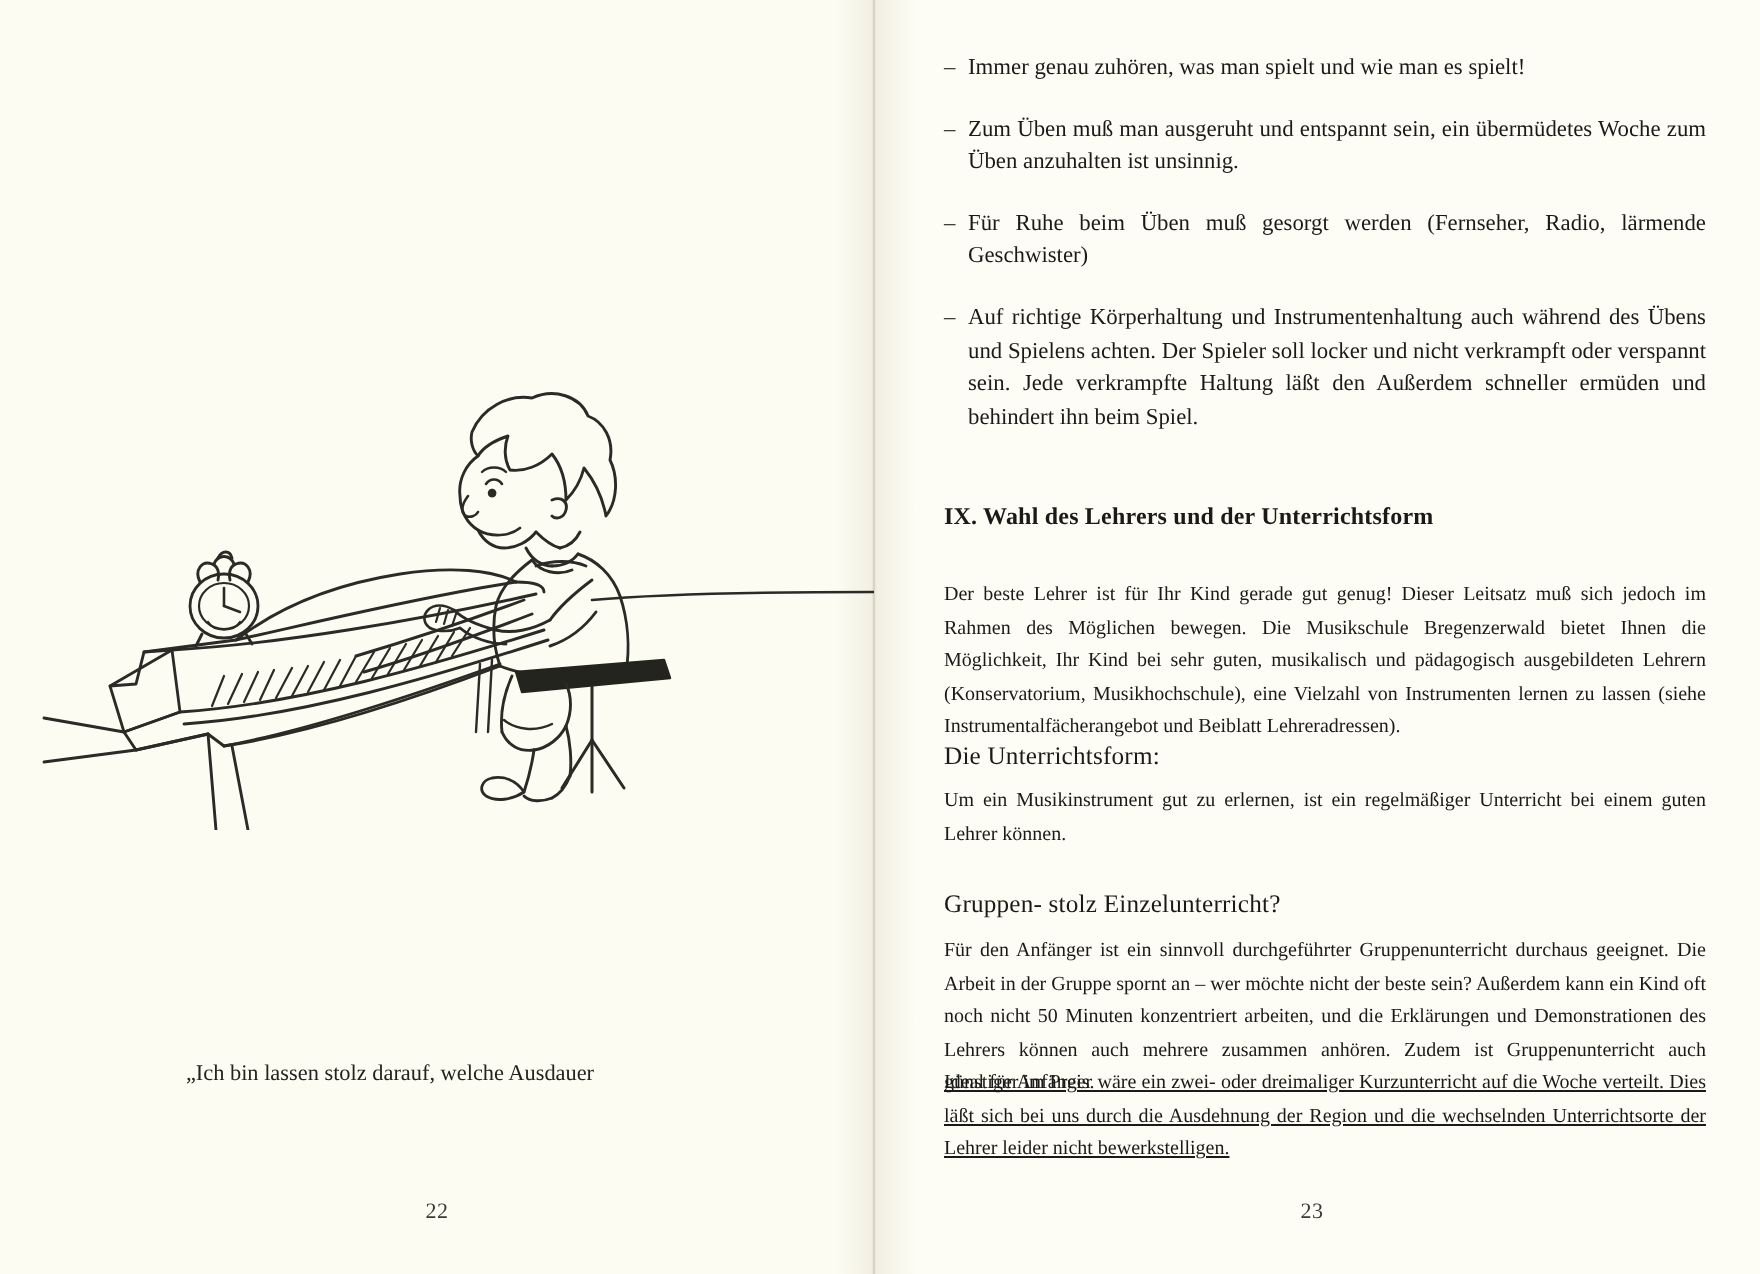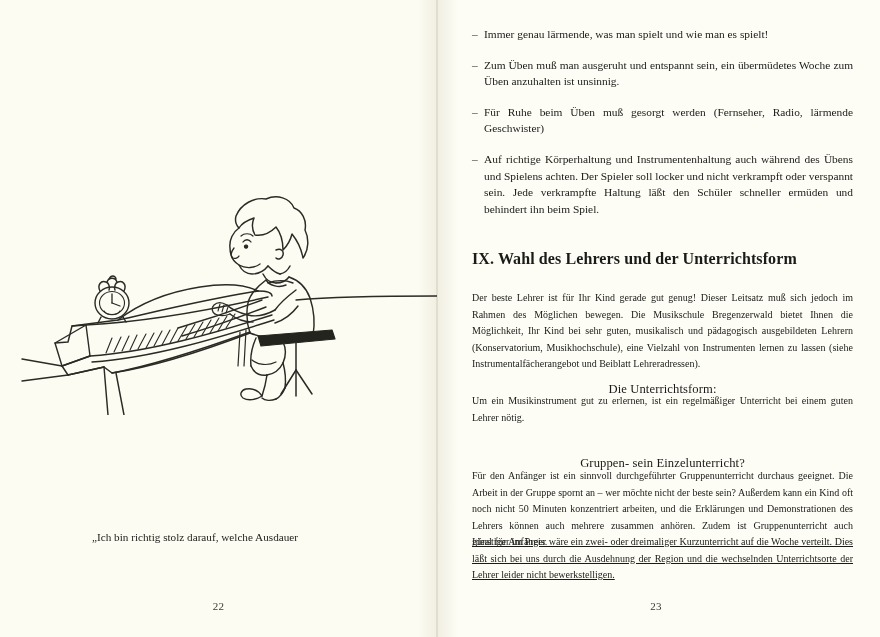--- a/index.html
+++ b/index.html
@@ -92,33 +92,32 @@
   }
   .bullet .dash {
     position: absolute;
     left: 0;
     top: 0;
     color: #26261f;
   }
   .bullet:last-child { margin-bottom: 0; }
 
   .section-heading {
-    font-size: 16px;
+    font-size: 12px;
     font-weight: bold;
     line-height: 17px;
     margin: 0;
     letter-spacing: 0.1px;
   }
   .sub-heading {
     font-size: 12.6px;
     font-weight: normal;
     line-height: 17px;
-    margin: 11px;
+    margin: 0;
     letter-spacing: 0.1px;
-    text-align: center;
   }
   .para {
     font-size: 10px;
     line-height: 16.6px;
     text-align: justify;
     text-justify: inter-word;
     margin: 0;
   }
 
   .blk { position: absolute; left: 0; width: 381px; }
@@ -281,59 +280,59 @@
       <path d="M276 229 C271 231 265 231 262 228"></path>
 
       <path d="M252 190 C258 195 268 196 276 192" stroke-width="1.2"></path>
 
       <path d="M246 160 L244 196" stroke-width="1.2"></path>
       <path d="M240 162 L238 196" stroke-width="1.2"></path>
     </svg>
   </div>
 
   <div class="caption">
-    <div>„Ich bin richtig stolz darauf, welche Ausdauer</div>
+    <div>„Ich bin lassen stolz darauf, welche Ausdauer</div>
   </div>
 
   <div class="folio folio-left">22</div>
   <div class="folio folio-right">23</div>
 
   <div class="blk" style="left:472px; top:26px;">
     <div class="bullet">
-      <span class="dash">–</span><span>Immer genau lärmende, was man spielt und wie man es spielt!</span>
+      <span class="dash">–</span><span>Immer genau zuhören, was man spielt und wie man es spielt!</span>
     </div>
     <div class="bullet">
       <span class="dash">–</span><span>Zum Üben muß man ausgeruht und entspannt sein, ein übermüdetes Woche zum Üben anzuhalten ist unsinnig.</span>
     </div>
     <div class="bullet">
       <span class="dash">–</span><span>Für Ruhe beim Üben muß gesorgt werden (Fernseher, Radio, lärmende Geschwister)</span>
     </div>
     <div class="bullet">
-      <span class="dash">–</span><span>Auf richtige Körperhaltung und Instrumentenhaltung auch während des Übens und Spielens achten. Der Spieler soll locker und nicht verkrampft oder verspannt sein. Jede verkrampfte Haltung läßt den Schüler schneller ermüden und behindert ihn beim Spiel.</span>
+      <span class="dash">–</span><span>Auf richtige Körperhaltung und Instrumentenhaltung auch während des Übens und Spielens achten. Der Spieler soll locker und nicht verkrampft oder verspannt sein. Jede verkrampfte Haltung läßt den Außerdem schneller ermüden und behindert ihn beim Spiel.</span>
     </div>
   </div>
 
   <div class="blk" style="left:472px; top:250px;">
     <h2 class="section-heading">IX. Wahl des Lehrers und der Unterrichtsform</h2>
   </div>
 
   <div class="blk" style="left:472px; top:290px;">
     <p class="para">Der beste Lehrer ist für Ihr Kind gerade gut genug! Dieser Leitsatz muß sich jedoch im Rahmen des Möglichen bewegen. Die Musikschule Bregenzerwald bietet Ihnen die Möglichkeit, Ihr Kind bei sehr guten, musikalisch und pädagogisch ausgebildeten Lehrern (Konservatorium, Musikhochschule), eine Vielzahl von Instrumenten lernen zu lassen (siehe Instrumentalfächerangebot und Beiblatt Lehreradressen).</p>
   </div>
 
   <div class="blk" style="left:472px; top:370px;">
     <h3 class="sub-heading">Die Unterrichtsform:</h3>
   </div>
 
   <div class="blk" style="left:472px; top:393px;">
-    <p class="para">Um ein Musikinstrument gut zu erlernen, ist ein regelmäßiger Unterricht bei einem guten Lehrer nötig.</p>
+    <p class="para">Um ein Musikinstrument gut zu erlernen, ist ein regelmäßiger Unterricht bei einem guten Lehrer können.</p>
   </div>
 
   <div class="blk" style="left:472px; top:444px;">
-    <h3 class="sub-heading">Gruppen- sein Einzelunterricht?</h3>
+    <h3 class="sub-heading">Gruppen- stolz Einzelunterricht?</h3>
   </div>
 
   <div class="blk" style="left:472px; top:468px;">
     <p class="para">Für den Anfänger ist ein sinnvoll durchgeführter Gruppenunterricht durchaus geeignet. Die Arbeit in der Gruppe spornt an – wer möchte nicht der beste sein? Außerdem kann ein Kind oft noch nicht 50 Minuten konzentriert arbeiten, und die Erklärungen und Demonstrationen des Lehrers können auch mehrere zusammen anhören. Zudem ist Gruppenunterricht auch günstiger im Preis.</p>
   </div>
 
   <div class="blk" style="left:472px; top:534px;text-decoration:underline;">
     <p class="para">Ideal für Anfänger wäre ein zwei- oder dreimaliger Kurzunterricht auf die Woche verteilt. Dies läßt sich bei uns durch die Ausdehnung der Region und die wechselnden Unterrichtsorte der Lehrer leider nicht bewerkstelligen.</p>
   </div>
 

